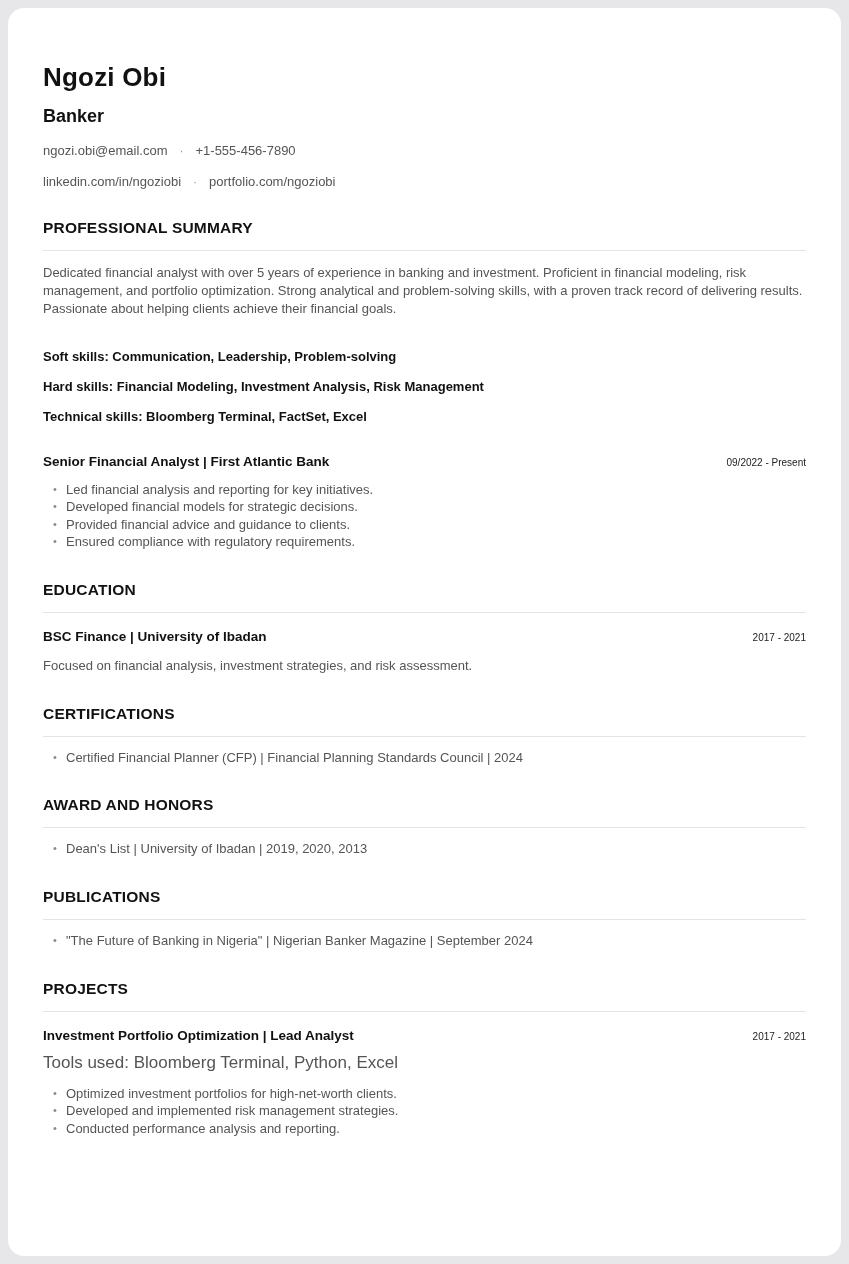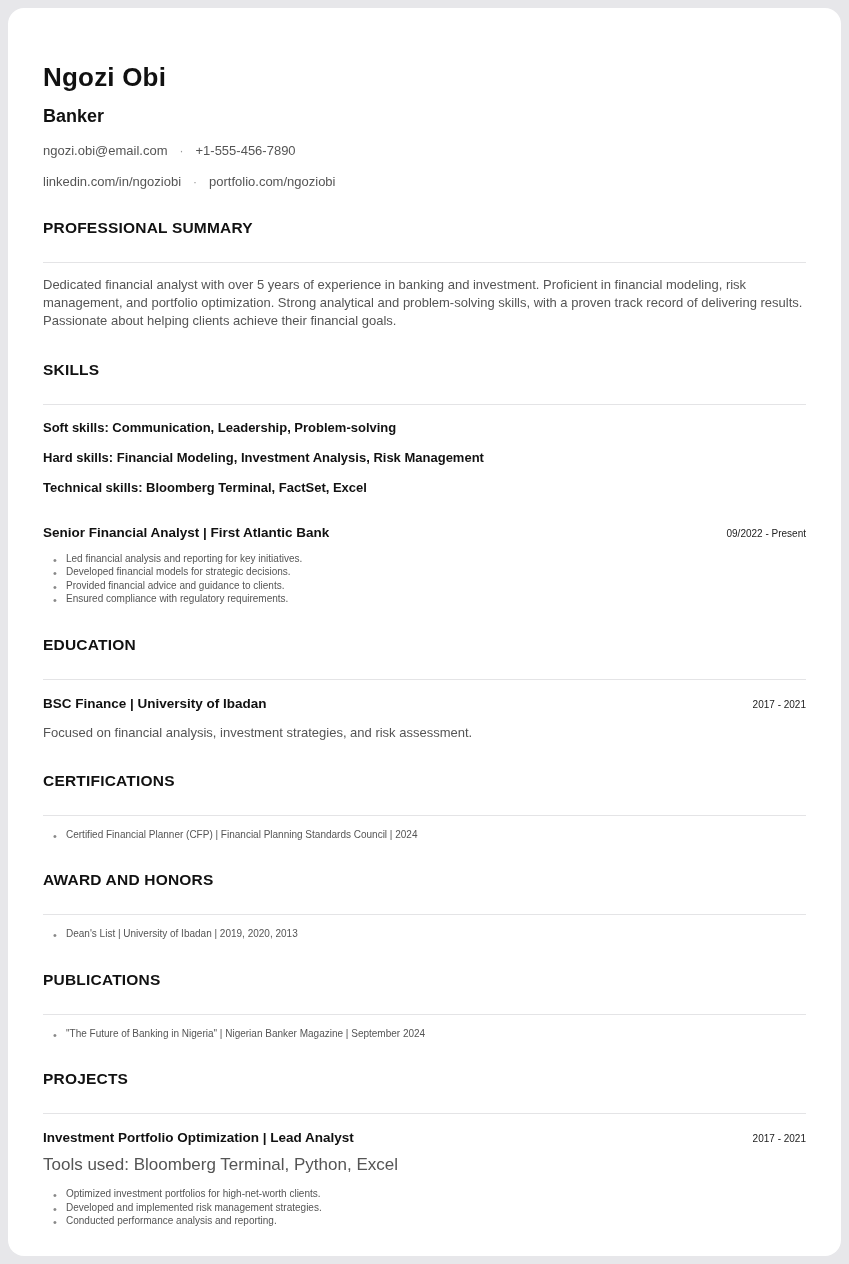--- a/index.html
+++ b/index.html
@@ -49,21 +49,21 @@
     font-size: 12px;
   }
   
   .section { margin-top: 30px; }
   .sec-h {
     margin: 0;
     font-size: 15.5px;
     font-weight: bold;
     color: #111;
     letter-spacing: 0.2px;
-    padding-bottom: 25px;
+    padding-bottom: 13px;
     border-bottom: 1px solid #e4e4e6;
   }
   .body-text {
     margin: 13px 0 0;
     font-size: 13px;
     line-height: 1.4;
     color: #555;
   }
   .skill-line {
     margin: 15px 0 0;
@@ -93,21 +93,21 @@
     color: #555;
   }
   ul.bullets {
     margin: 12px 0 0;
     padding: 0 0 0 10px;
     list-style: none;
   }
   ul.bullets li {
     position: relative;
     padding-left: 13px;
-    font-size: 10px;
+    font-size: 13px;
     line-height: 1.35;
     color: #555;
   }
   ul.bullets li::before {
     content: "\2022";
     position: absolute;
     left: 0;
     top: 0;
     color: #888;
     font-size: 11px;
@@ -133,21 +133,20 @@
       <span>portfolio.com/ngoziobi</span>
     </div>
   </header>
 
   <section class="section">
     <h3 class="sec-h">PROFESSIONAL SUMMARY</h3>
     <p class="body-text">Dedicated financial analyst with over 5 years of experience in banking and investment. Proficient in financial modeling, risk management, and portfolio optimization. Strong analytical and problem-solving skills, with a proven track record of delivering results. Passionate about helping clients achieve their financial goals.</p>
   </section>
 
   <section class="section">
-    <h3 class="sec-h">SKILLS</h3>
     <p class="skill-line">Soft skills: Communication, Leadership, Problem-solving</p>
     <p class="skill-line">Hard skills: Financial Modeling, Investment Analysis, Risk Management</p>
     <p class="skill-line">Technical skills: Bloomberg Terminal, FactSet, Excel</p>
   </section>
 
   <section class="section">
     <div class="entry-head">
       <span class="entry-title">Senior Financial Analyst | First Atlantic Bank</span>
       <span class="entry-date">09/2022 - Present</span>
     </div>

